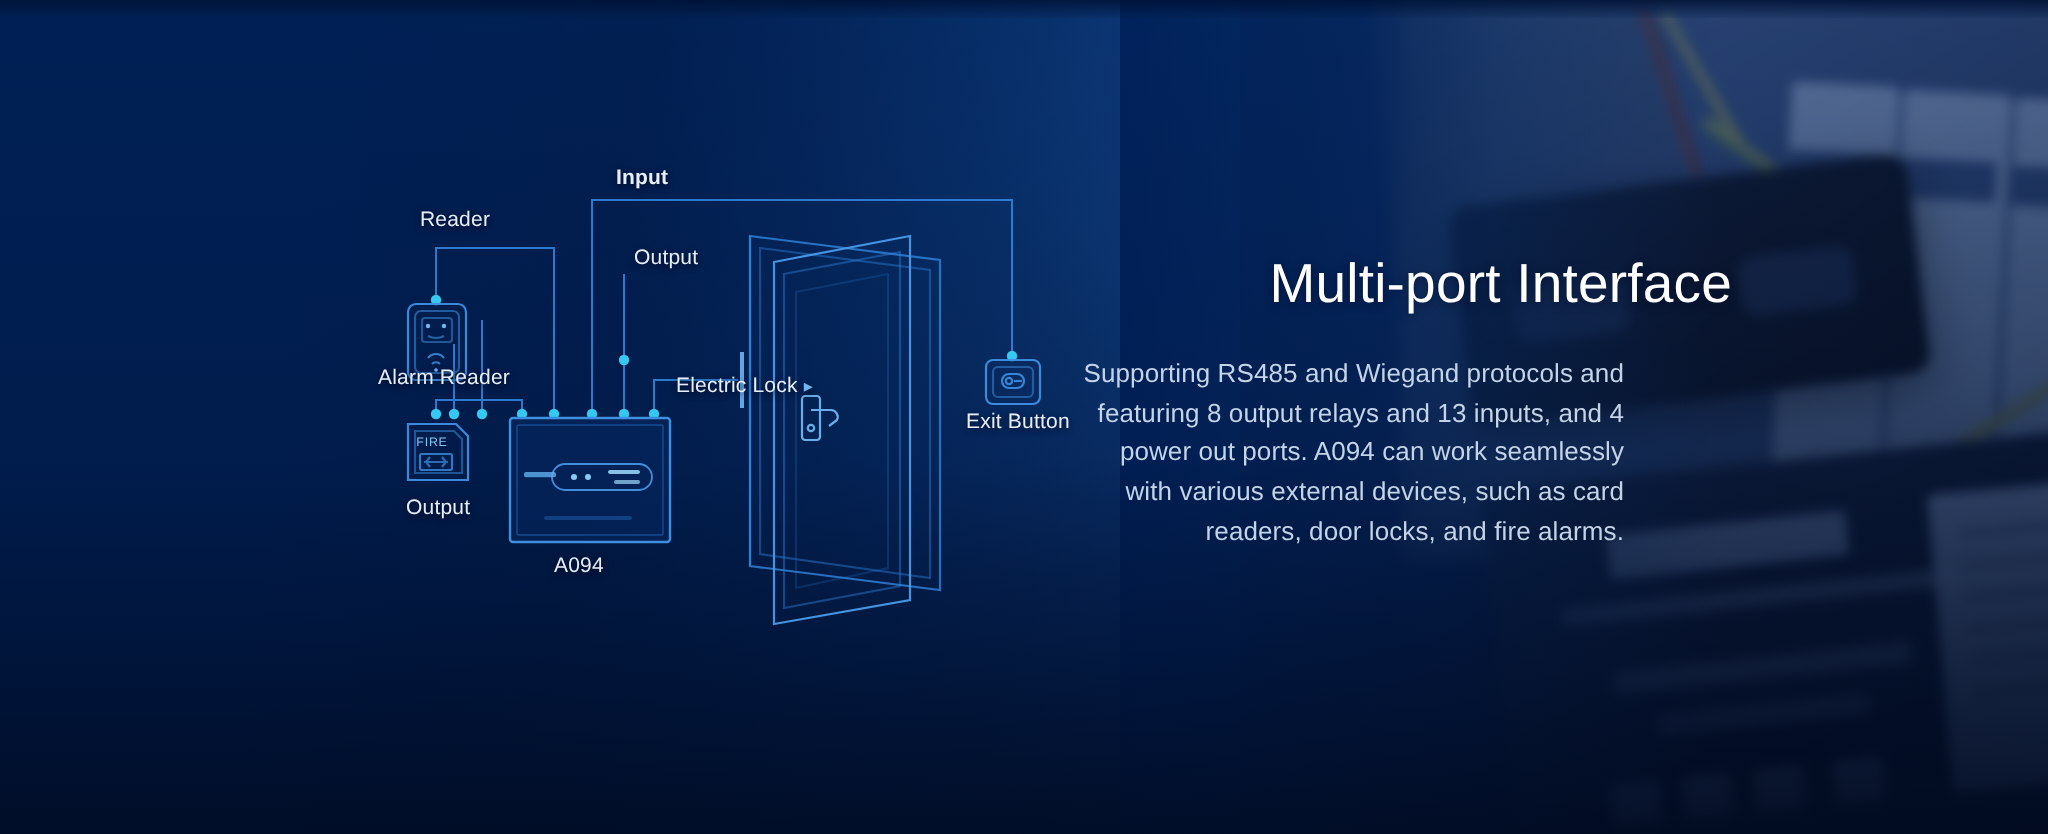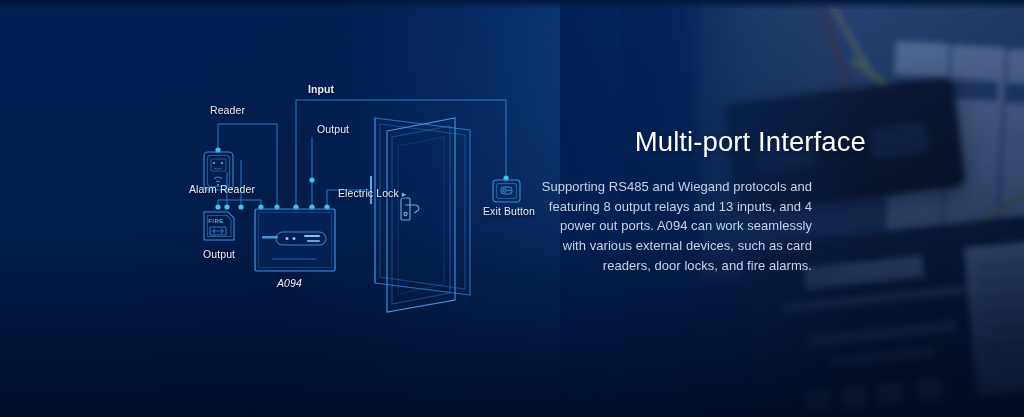--- a/index.html
+++ b/index.html
@@ -330,21 +330,21 @@
     <span class="sv-label" style="left:210px; top:104px;">Reader</span>
     <span class="sv-label" style="left:308px; top:83px;font-weight:bold;">Input</span>
     <span class="sv-label" style="left:317px; top:123px;">Output</span>
 
     <span class="sv-label" style="left:318px; top:187px;margin-left:20px;">
       <span>Electric Lock</span><span style="color:#6fb6f0; font-size:9px; padding-left:3px;">▸</span>
     </span>
 
     <span class="sv-label" style="left:189px; top:183px;">Alarm Reader</span>
     <span class="sv-label" style="left:203px; top:248px;">Output</span>
-    <span class="sv-label" style="left:277px; top:277px;font-style:italic;">A094</span>
+    <span class="sv-label" style="left:277px; top:277px;">A094</span>
     <span class="sv-label" style="left:483px; top:205px;">Exit Button</span>
   </div>
 
   <div class="textblock">
     <h1 class="headline">
       <span>Multi-port Interface</span>
     </h1>
     <p class="bodytext">Supporting RS485 and Wiegand protocols and featuring 8 output relays and 13 inputs, and 4 power out ports. A094 can work seamlessly with various external devices, such as card readers, door locks, and fire alarms.</p>
   </div>
 

